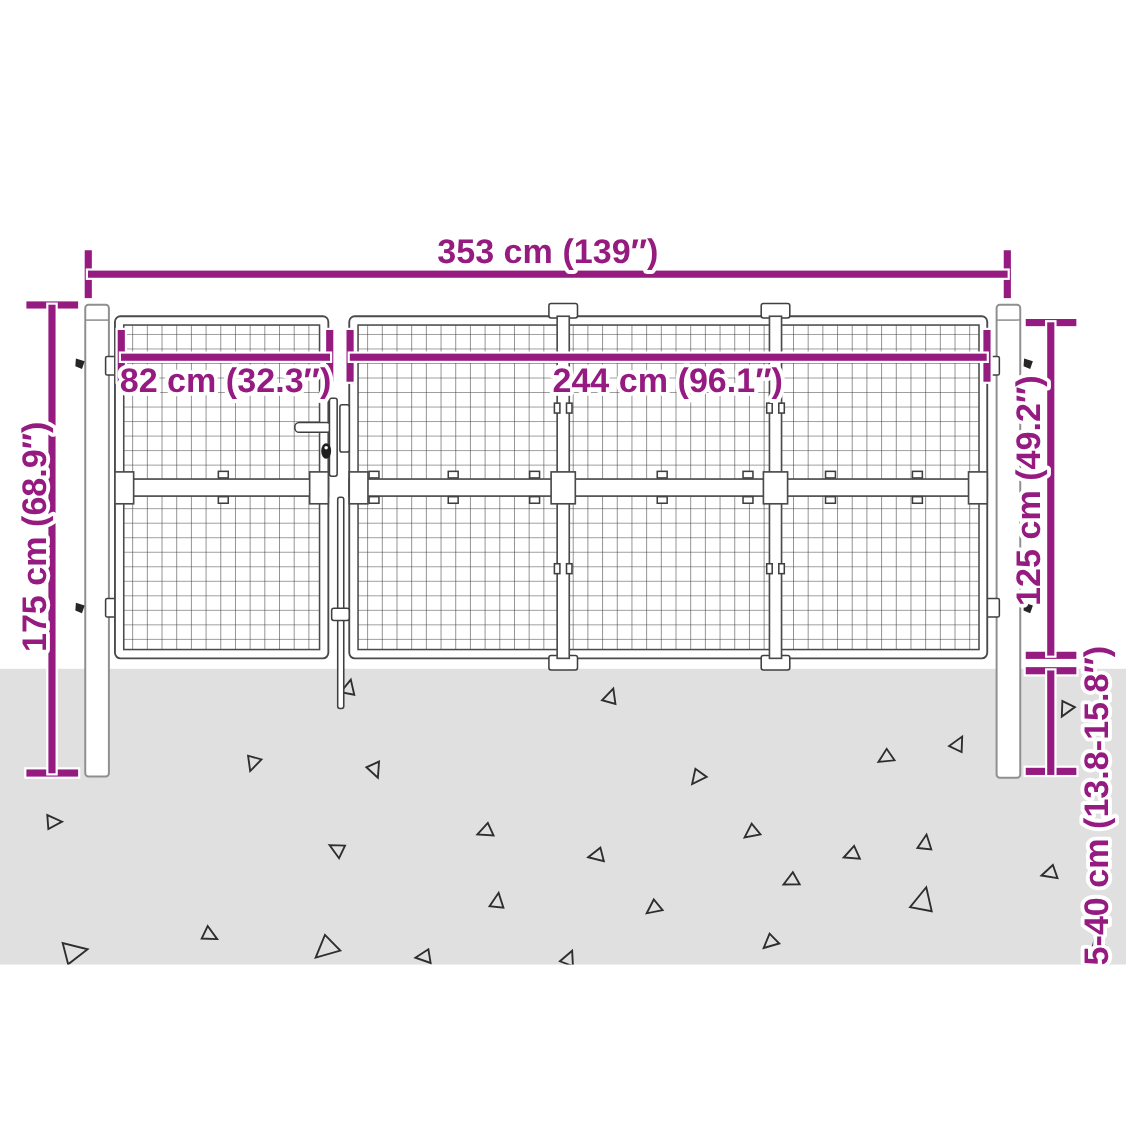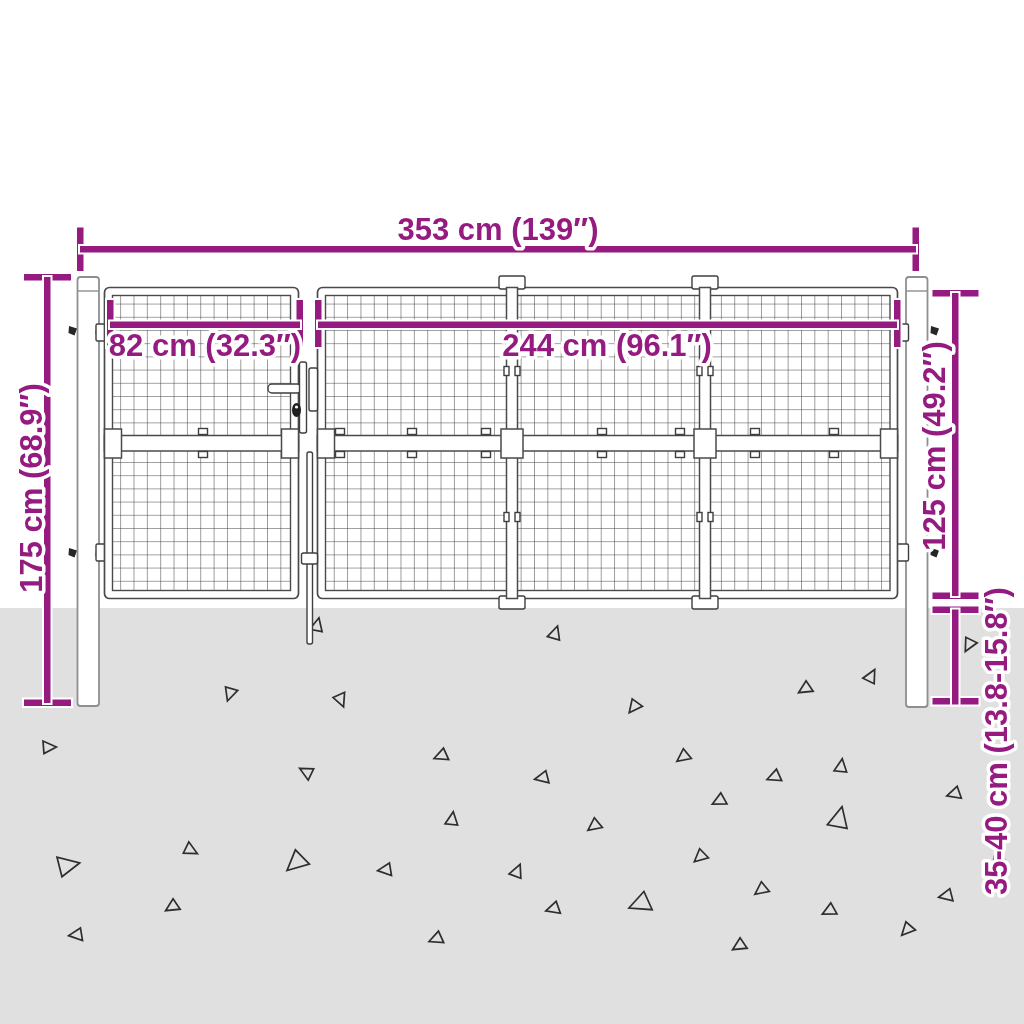--- a/index.html
+++ b/index.html
@@ -1,20 +1,20 @@
 <!DOCTYPE html>
 <html style="--accent: #951b81; --ground: #e0e0e0;"><head>
 <meta charset="utf-8">
 <style>
   :root{
     --accent:#951b81;
     --ground:#e0e0e0;
   }
   html,body{margin:0;padding:0;background:#fff;}
-  .stage{width:1024px;height:1024px;position:relative;background:#fff;overflow:hidden;}
+  .stage{width:1024px;height:877px;position:relative;background:#fff;overflow:hidden;}
   svg{display:block;}
   .post{fill:#fff;stroke:#8f8f8f;stroke-width:1.8;}
   .seam{stroke:#8f8f8f;stroke-width:1.4;}
   .frame{fill:#fff;stroke:#4a4a4a;stroke-width:1.7;}
   .meshrect{stroke:#4a4a4a;stroke-width:1.4;}
   .rail{fill:#fff;stroke:#4a4a4a;stroke-width:1.5;}
   .hw{fill:#fff;stroke:#3f3f3f;stroke-width:1.4;}
   .pin{fill:#262626;stroke:none;}
   .dark{fill:#1f1f1f;}
   .gravel{fill:none;stroke:#2e2e2e;stroke-width:1.7;stroke-linejoin:miter;}

